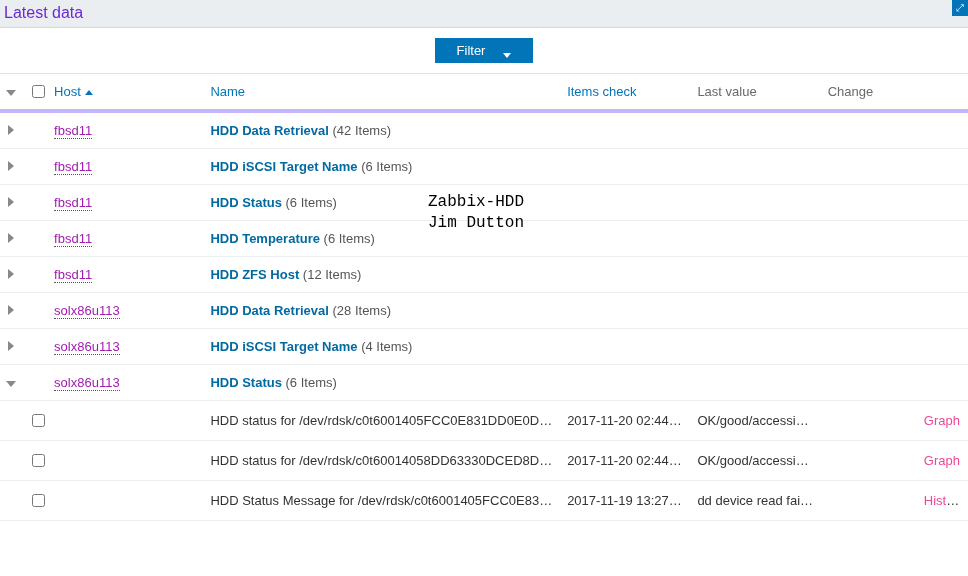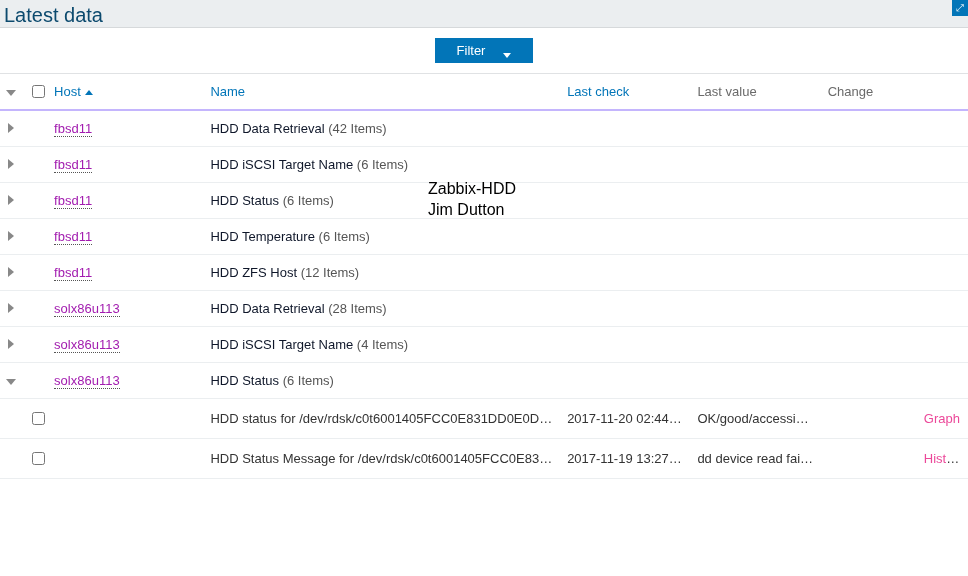--- a/index.html
+++ b/index.html
@@ -12,22 +12,22 @@
     width: 968px;
   }
   .header-bar {
     background: #ebeef0;
     border-bottom: 1px solid #d6d9db;
     padding: 4px 8px 6px 4px;
     height: 28px;
     position: relative;
   }
   .header-title {
-    font-size: 20px;
-    color: #0c4a6e;
+    font-size: 16px;
+    color: #6d28d9;
     font-weight: 400;
   }
   .kiosk-btn {
     position: absolute;
     right: 0; top: 0;
     width: 16px; height: 16px;
     background: #0275b8;
     color: #fff;
     display: flex; align-items:center; justify-content:center;
     font-size: 10px;
@@ -60,21 +60,21 @@
   table.grid {
     width: 100%;
     border-collapse: collapse;
     table-layout: fixed;
   }
   table.grid th {
     text-align: left;
     font-weight: normal;
     color: #6a6a6a;
     padding: 8px 6px;
-    border-bottom: 2px solid #c4b5fd;
+    border-bottom: 4px solid #c4b5fd;
     background: #fff;
     font-size: 13px;
   }
   table.grid th.link, table.grid th.link span { color: #0275b8; cursor:pointer; }
   table.grid td {
     padding: 10px 6px;
     border-bottom: 1px solid #ebeef0;
     vertical-align: middle;
     white-space: nowrap;
     overflow: hidden;
@@ -108,37 +108,37 @@
     border-left: 5px solid transparent;
     border-right: 5px solid transparent;
     border-top: 6px solid #888;
   }
   .host-link {
     color: #a21caf;
     border-bottom: 1px dotted #555;
     text-decoration: none;
     cursor: pointer;
   }
-  .item-name b { font-weight: normal; color:#0f172a; }
+  .item-name b { font-weight: bold; color:#0369a1; }
   .item-name .count { color:#555; }
   input[type=checkbox]{
     width:13px; height:13px; cursor:pointer;
   }
   .act-link { color:#ec4899; cursor:pointer; }
   .sort-asc {
     width:0;height:0;display:inline-block;
     border-left:4px solid transparent;
     border-right:4px solid transparent;
     border-bottom:5px solid #0275b8;
     margin-left:4px; vertical-align:middle;
   }
   .overlay-text {
     position: absolute;
-    left: 428px; top: 179px;
-    font-family: Liberation Sans, sans-serif;
+    left: 428px; top: 192px;
+    font-family: Liberation Mono, monospace;
     font-size: 16px;
     color: #000;
     line-height: 1.3;
     pointer-events: none;
     font-weight: 500;
   }
   .page-wrap { position: relative; width:968px; }
 </style>
 </head>
 <body>
@@ -175,21 +175,21 @@
         <th class="col-exp">
           <span class="exp-tri header"></span>
         </th>
         <th class="col-chk">
           <input type="checkbox" style="">
         </th>
         <th class="link col-host">
           <span>Host</span><span class="sort-asc"></span>
         </th>
         <th class="link col-name"><span>Name</span></th>
-        <th class="link col-check"><span>Last check</span></th>
+        <th class="link col-check"><span>Items check</span></th>
         <th class="col-last"><span>Last value</span></th>
         <th class="col-change"><span>Change</span></th>
         <th class="col-act"></th>
       </tr>
     </thead>
     <tbody id="tbody">
         <tr>
     <td class="col-exp">
       <span class="exp-tri right"></span>
     </td>
@@ -336,20 +336,32 @@
     <td class="col-last">OK/good/accessibl…</td>
     <td class="col-change"></td>
     <td class="col-act"><span class="act-link">Graph</span></td>
         </tr>
         <tr>
     <td class="col-exp"></td>
     <td class="col-chk">
       <input type="checkbox" style="">
     </td>
     <td class="col-host"></td>
+    <td class="col-name">HDD status for /dev/rdsk/c0t60014058DD63330DCED8D44…</td>
+    <td class="col-check">2017-11-20 02:44:21</td>
+    <td class="col-last">OK/good/accessibl…</td>
+    <td class="col-change"></td>
+    <td class="col-act"><span class="act-link">Graph</span></td>
+        </tr>
+        <tr>
+    <td class="col-exp"></td>
+    <td class="col-chk">
+      <input type="checkbox" style="">
+    </td>
+    <td class="col-host"></td>
     <td class="col-name">HDD Status Message for /dev/rdsk/c0t6001405FCC0E831D…</td>
     <td class="col-check">2017-11-19 13:27:54</td>
     <td class="col-last">dd device read failed</td>
     <td class="col-change"></td>
     <td class="col-act"><span class="act-link">History</span></td>
         </tr>
       </tbody>
   </table>
 
   <div class="overlay-text">

